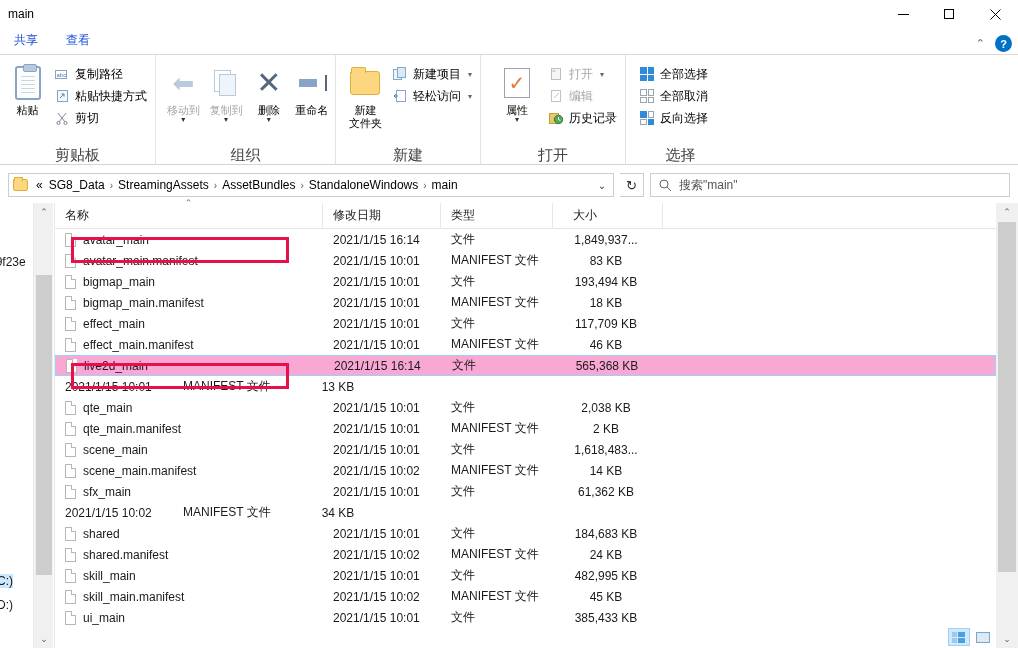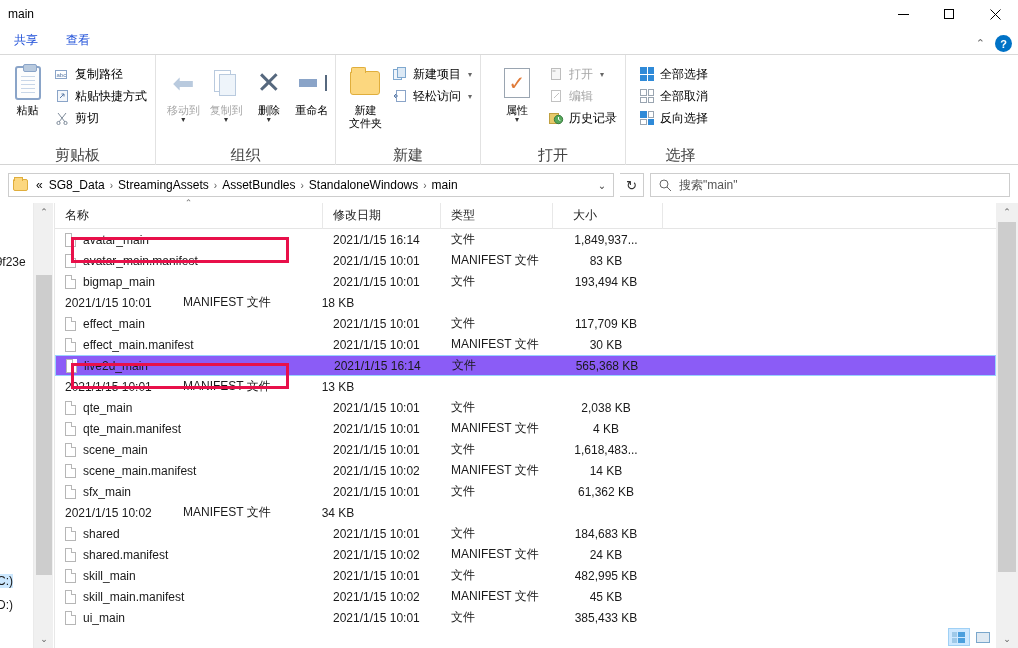--- a/index.html
+++ b/index.html
@@ -166,21 +166,21 @@
   .sort-caret {
     position: absolute; top: -5px; left: 50%; transform: translateX(-50%);
     color: #767676; font-size: 9px;
   }
 
   .rows { position: relative; }
   .row {
     display: flex; align-items: center; height: 21px; font-size: 12px; color: #1a1a1a;
     position: relative;
   }
-  .row.selected { background: #8b5cf6; border: 1px solid #99d1ff; }
+  .row.selected { background: #f9a8d4; border: 1px solid #99d1ff; }
   .cell-name { width: 268px; display: flex; align-items: center; gap: 7px; padding-left: 10px; }
   .cell-date { width: 118px; padding-left: 10px; }
   .cell-type { width: 112px; padding-left: 10px; }
   .cell-size { width: 110px; text-align: center; padding-right: 4px; }
   .fileicon {
     width: 11px; height: 14px; background: #fff; border: 1px solid #b6b6b6; position: relative;
     flex: 0 0 auto;
   }
   .fileicon::after {
     content: ''; position: absolute; top: -1px; right: -1px; width: 4px; height: 4px;
@@ -529,41 +529,45 @@
           <div class="row">
             <div class="cell-name">
               <span class="fileicon"></span>
               <span>bigmap_main</span>
             </div>
             <div class="cell-date">2021/1/15 10:01</div>
             <div class="cell-type">文件</div>
             <div class="cell-size">193,494 KB</div>
           </div>
           <div class="row">
+            <div class="cell-name">
+              <span class="fileicon"></span>
+              <span>bigmap_main.manifest</span>
+            </div>
             <div class="cell-date">2021/1/15 10:01</div>
             <div class="cell-type">MANIFEST 文件</div>
             <div class="cell-size">18 KB</div>
           </div>
           <div class="row">
             <div class="cell-name">
               <span class="fileicon"></span>
               <span>effect_main</span>
             </div>
             <div class="cell-date">2021/1/15 10:01</div>
             <div class="cell-type">文件</div>
             <div class="cell-size">117,709 KB</div>
           </div>
           <div class="row">
             <div class="cell-name">
               <span class="fileicon"></span>
               <span>effect_main.manifest</span>
             </div>
             <div class="cell-date">2021/1/15 10:01</div>
             <div class="cell-type">MANIFEST 文件</div>
-            <div class="cell-size">30 KB</div>
+            <div class="cell-size">46 KB</div>
           </div>
           <div class="row selected">
             <div class="cell-name">
               <span class="fileicon"></span>
               <span>live2d_main</span>
             </div>
             <div class="cell-date">2021/1/15 16:14</div>
             <div class="cell-type">文件</div>
             <div class="cell-size">565,368 KB</div>
           </div>
@@ -581,21 +585,21 @@
             <div class="cell-type">文件</div>
             <div class="cell-size">2,038 KB</div>
           </div>
           <div class="row">
             <div class="cell-name">
               <span class="fileicon"></span>
               <span>qte_main.manifest</span>
             </div>
             <div class="cell-date">2021/1/15 10:01</div>
             <div class="cell-type">MANIFEST 文件</div>
-            <div class="cell-size">4 KB</div>
+            <div class="cell-size">2 KB</div>
           </div>
           <div class="row">
             <div class="cell-name">
               <span class="fileicon"></span>
               <span>scene_main</span>
             </div>
             <div class="cell-date">2021/1/15 10:01</div>
             <div class="cell-type">文件</div>
             <div class="cell-size">1,618,483...</div>
           </div>

